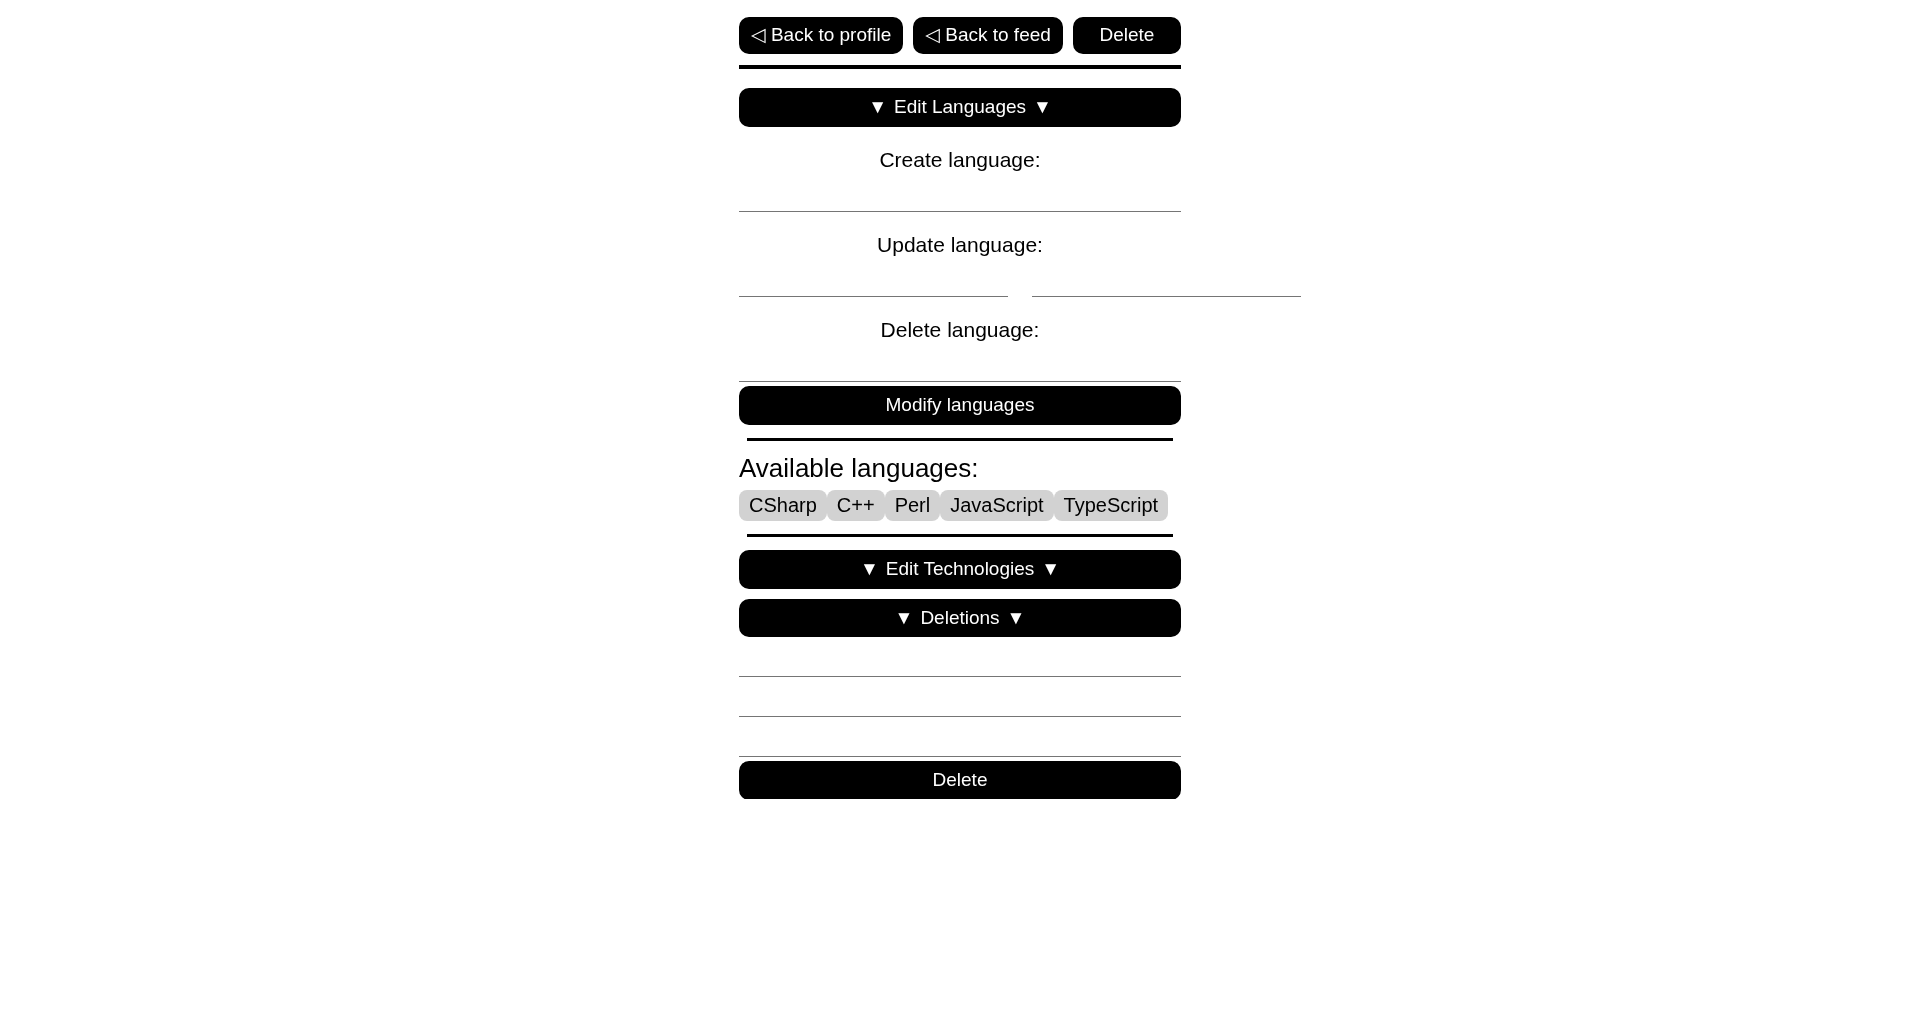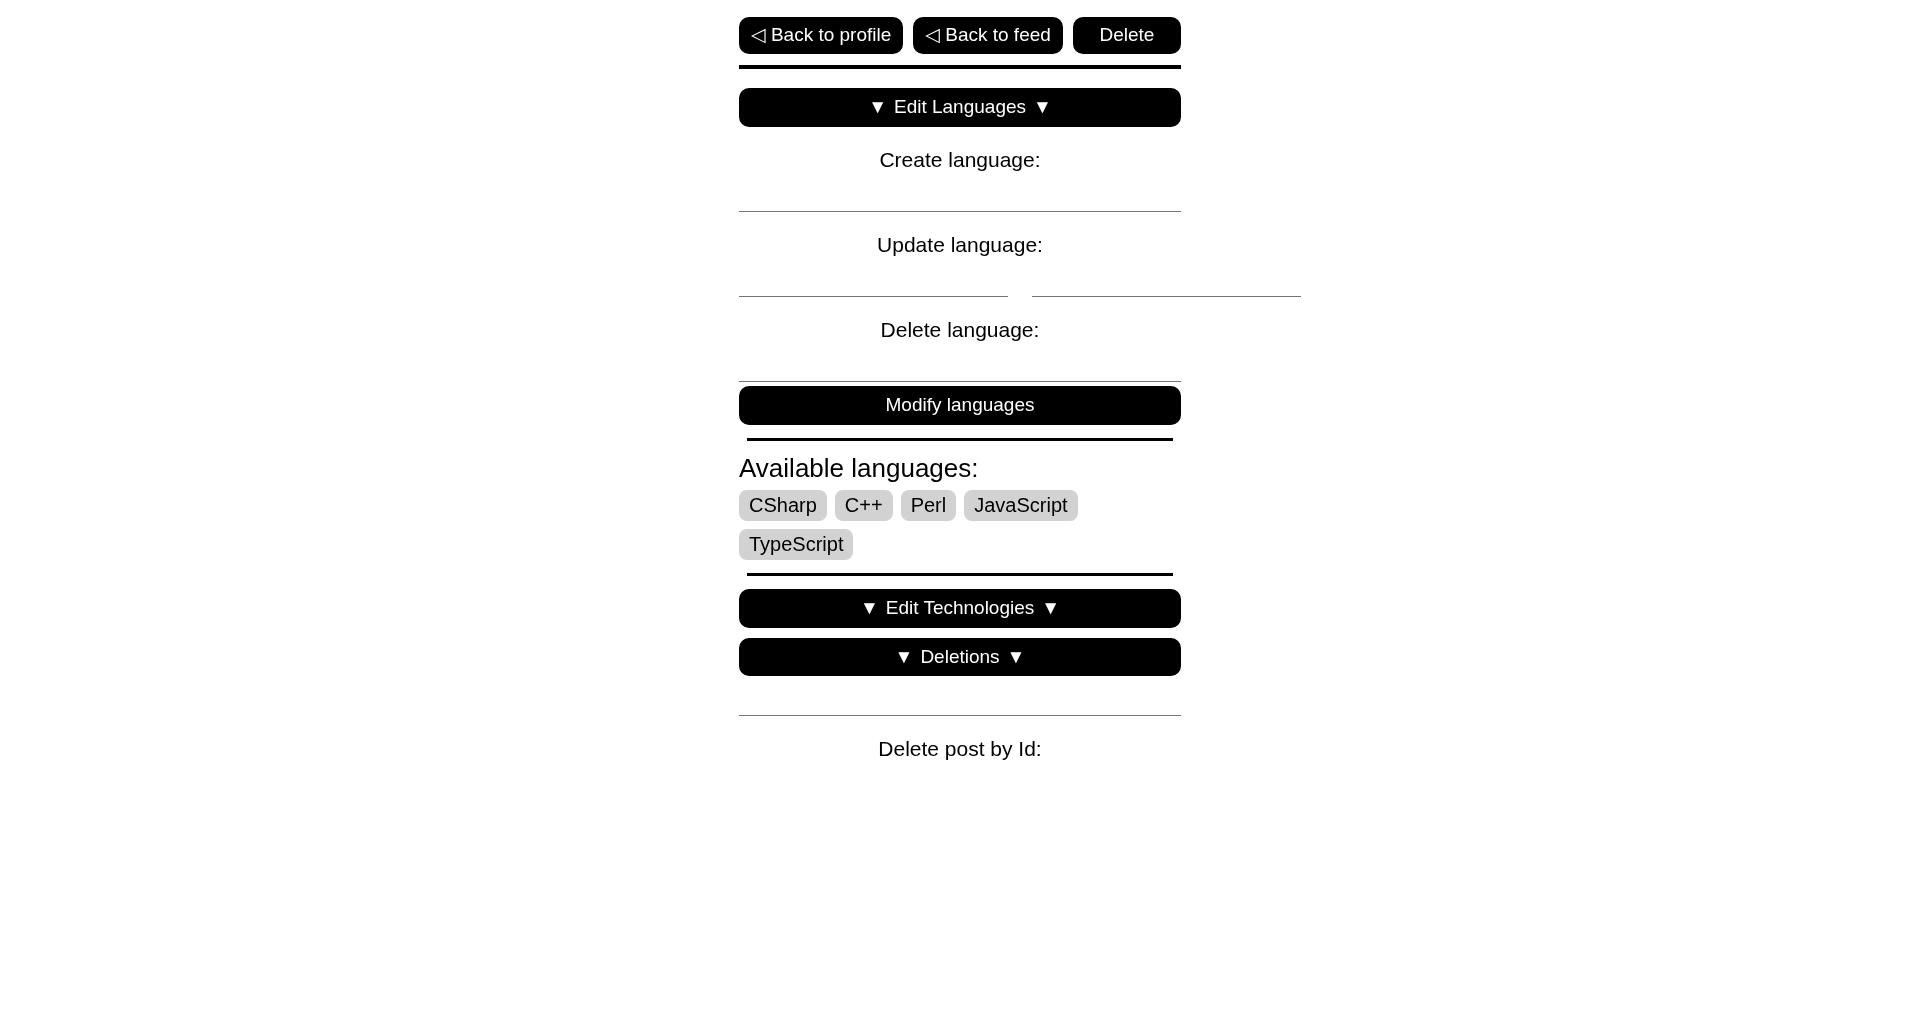--- a/index.html
+++ b/index.html
@@ -83,21 +83,20 @@
   .section-gap { margin-top: 4px; }
   .stack-gap { margin-top: 10px; }
   .tags-label {
     font-size: 26px;
     line-height: 1.15;
     margin: 2px 0 6px 0;
   }
   .tags {
     display: flex;
     flex-wrap: wrap;
-    gap: 8px;
     margin: 0 0 2px 0;
   }
   .tag {
     background: #d2d2d2;
     color: #000000;
     border-radius: 8px;
     padding: 3px 10px;
     font-size: 20px;
     line-height: 1.25;
   }
@@ -160,21 +159,20 @@
     <button class="btn btn-block">
       <span>▼</span><span class="icon-gap">Edit Technologies</span><span>▼</span>
     </button>
 
     <button class="btn btn-block stack-gap">
       <span>▼</span><span class="icon-gap">Deletions</span><span>▼</span>
     </button>
 
     <input type="text" class="line-input" value="" style="">
 
-    <p class="field-label">Delete post by Id:</p>
     <input type="text" class="line-input" value="" style="">
 
     <input type="text" class="line-input" value="" style="">
 
     <button class="btn btn-block section-gap">
       <span>Delete</span>
     </button>
 
     <hr class="hr-inset">
 

